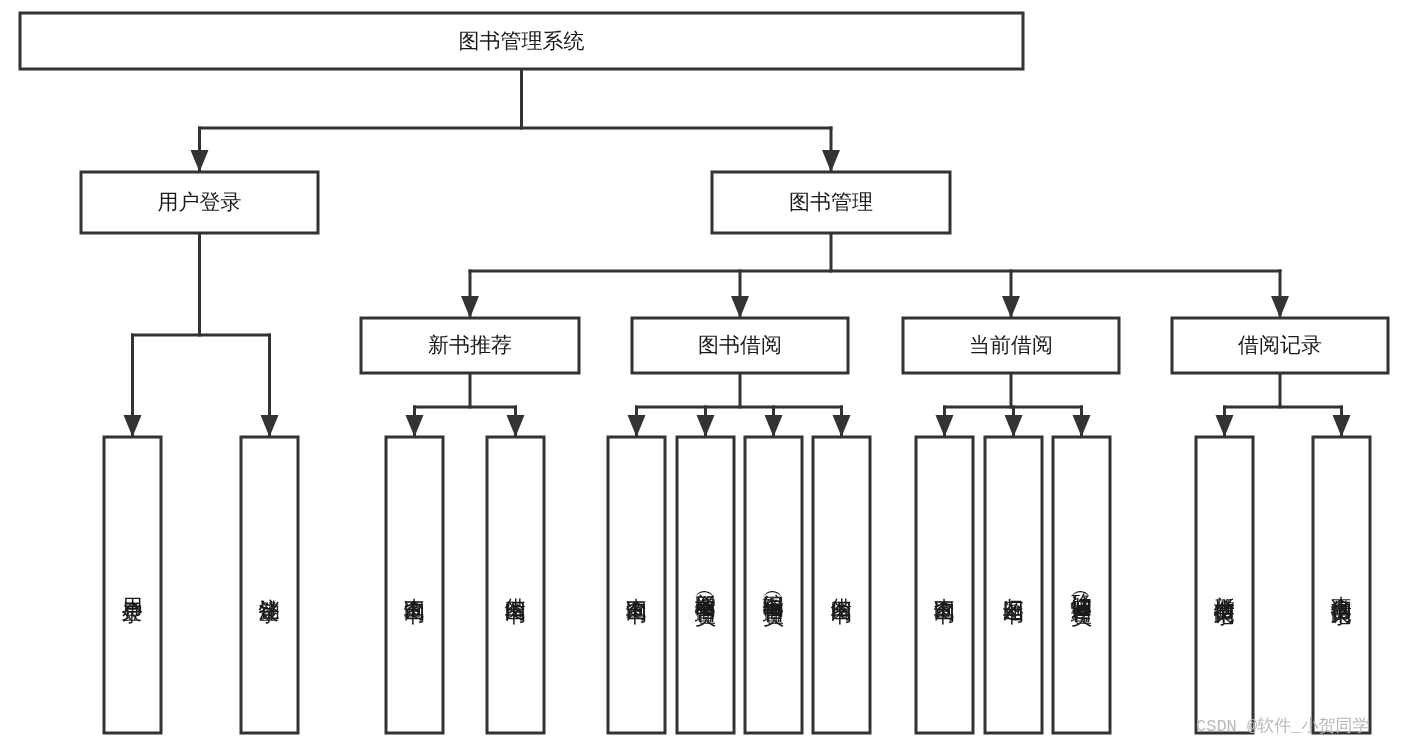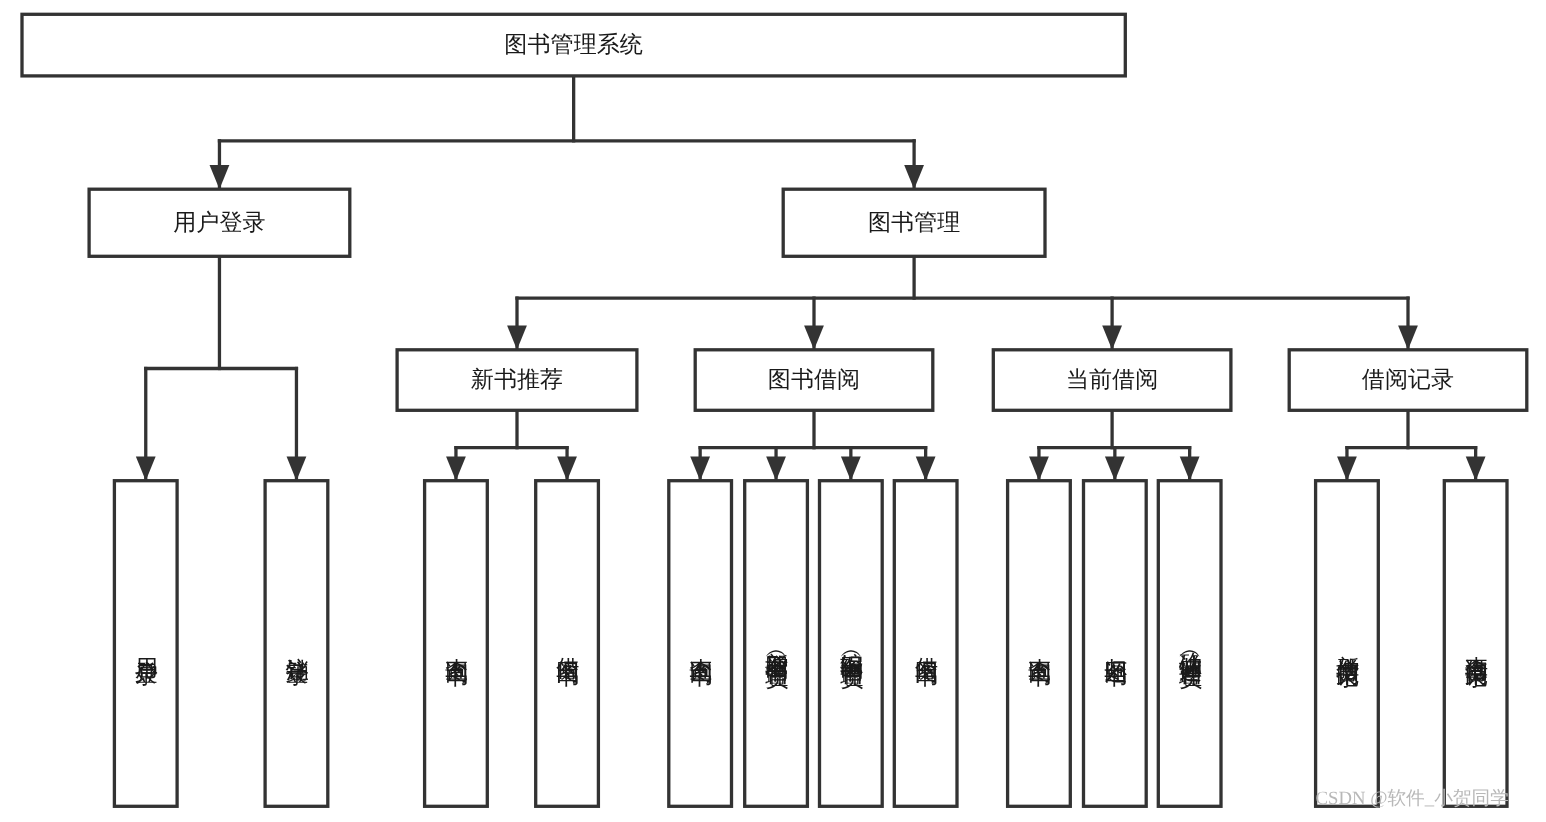--- a/index.html
+++ b/index.html
@@ -60,21 +60,21 @@
     letter-spacing: 2px;
     display: flex;
     align-items: center;
     justify-content: center;
     text-align: center;
     white-space: nowrap;
     pointer-events: none;
   }
   .watermark {
     position: absolute;
-    font-family: Liberation Serif, serif;
+    font-family: Liberation Mono, monospace;
     font-size: 17px;
     color: #b8b8b8;
     white-space: nowrap;
   }
 </style>
 </head>
 <body>
 
 <div id="diagram-root">
 

